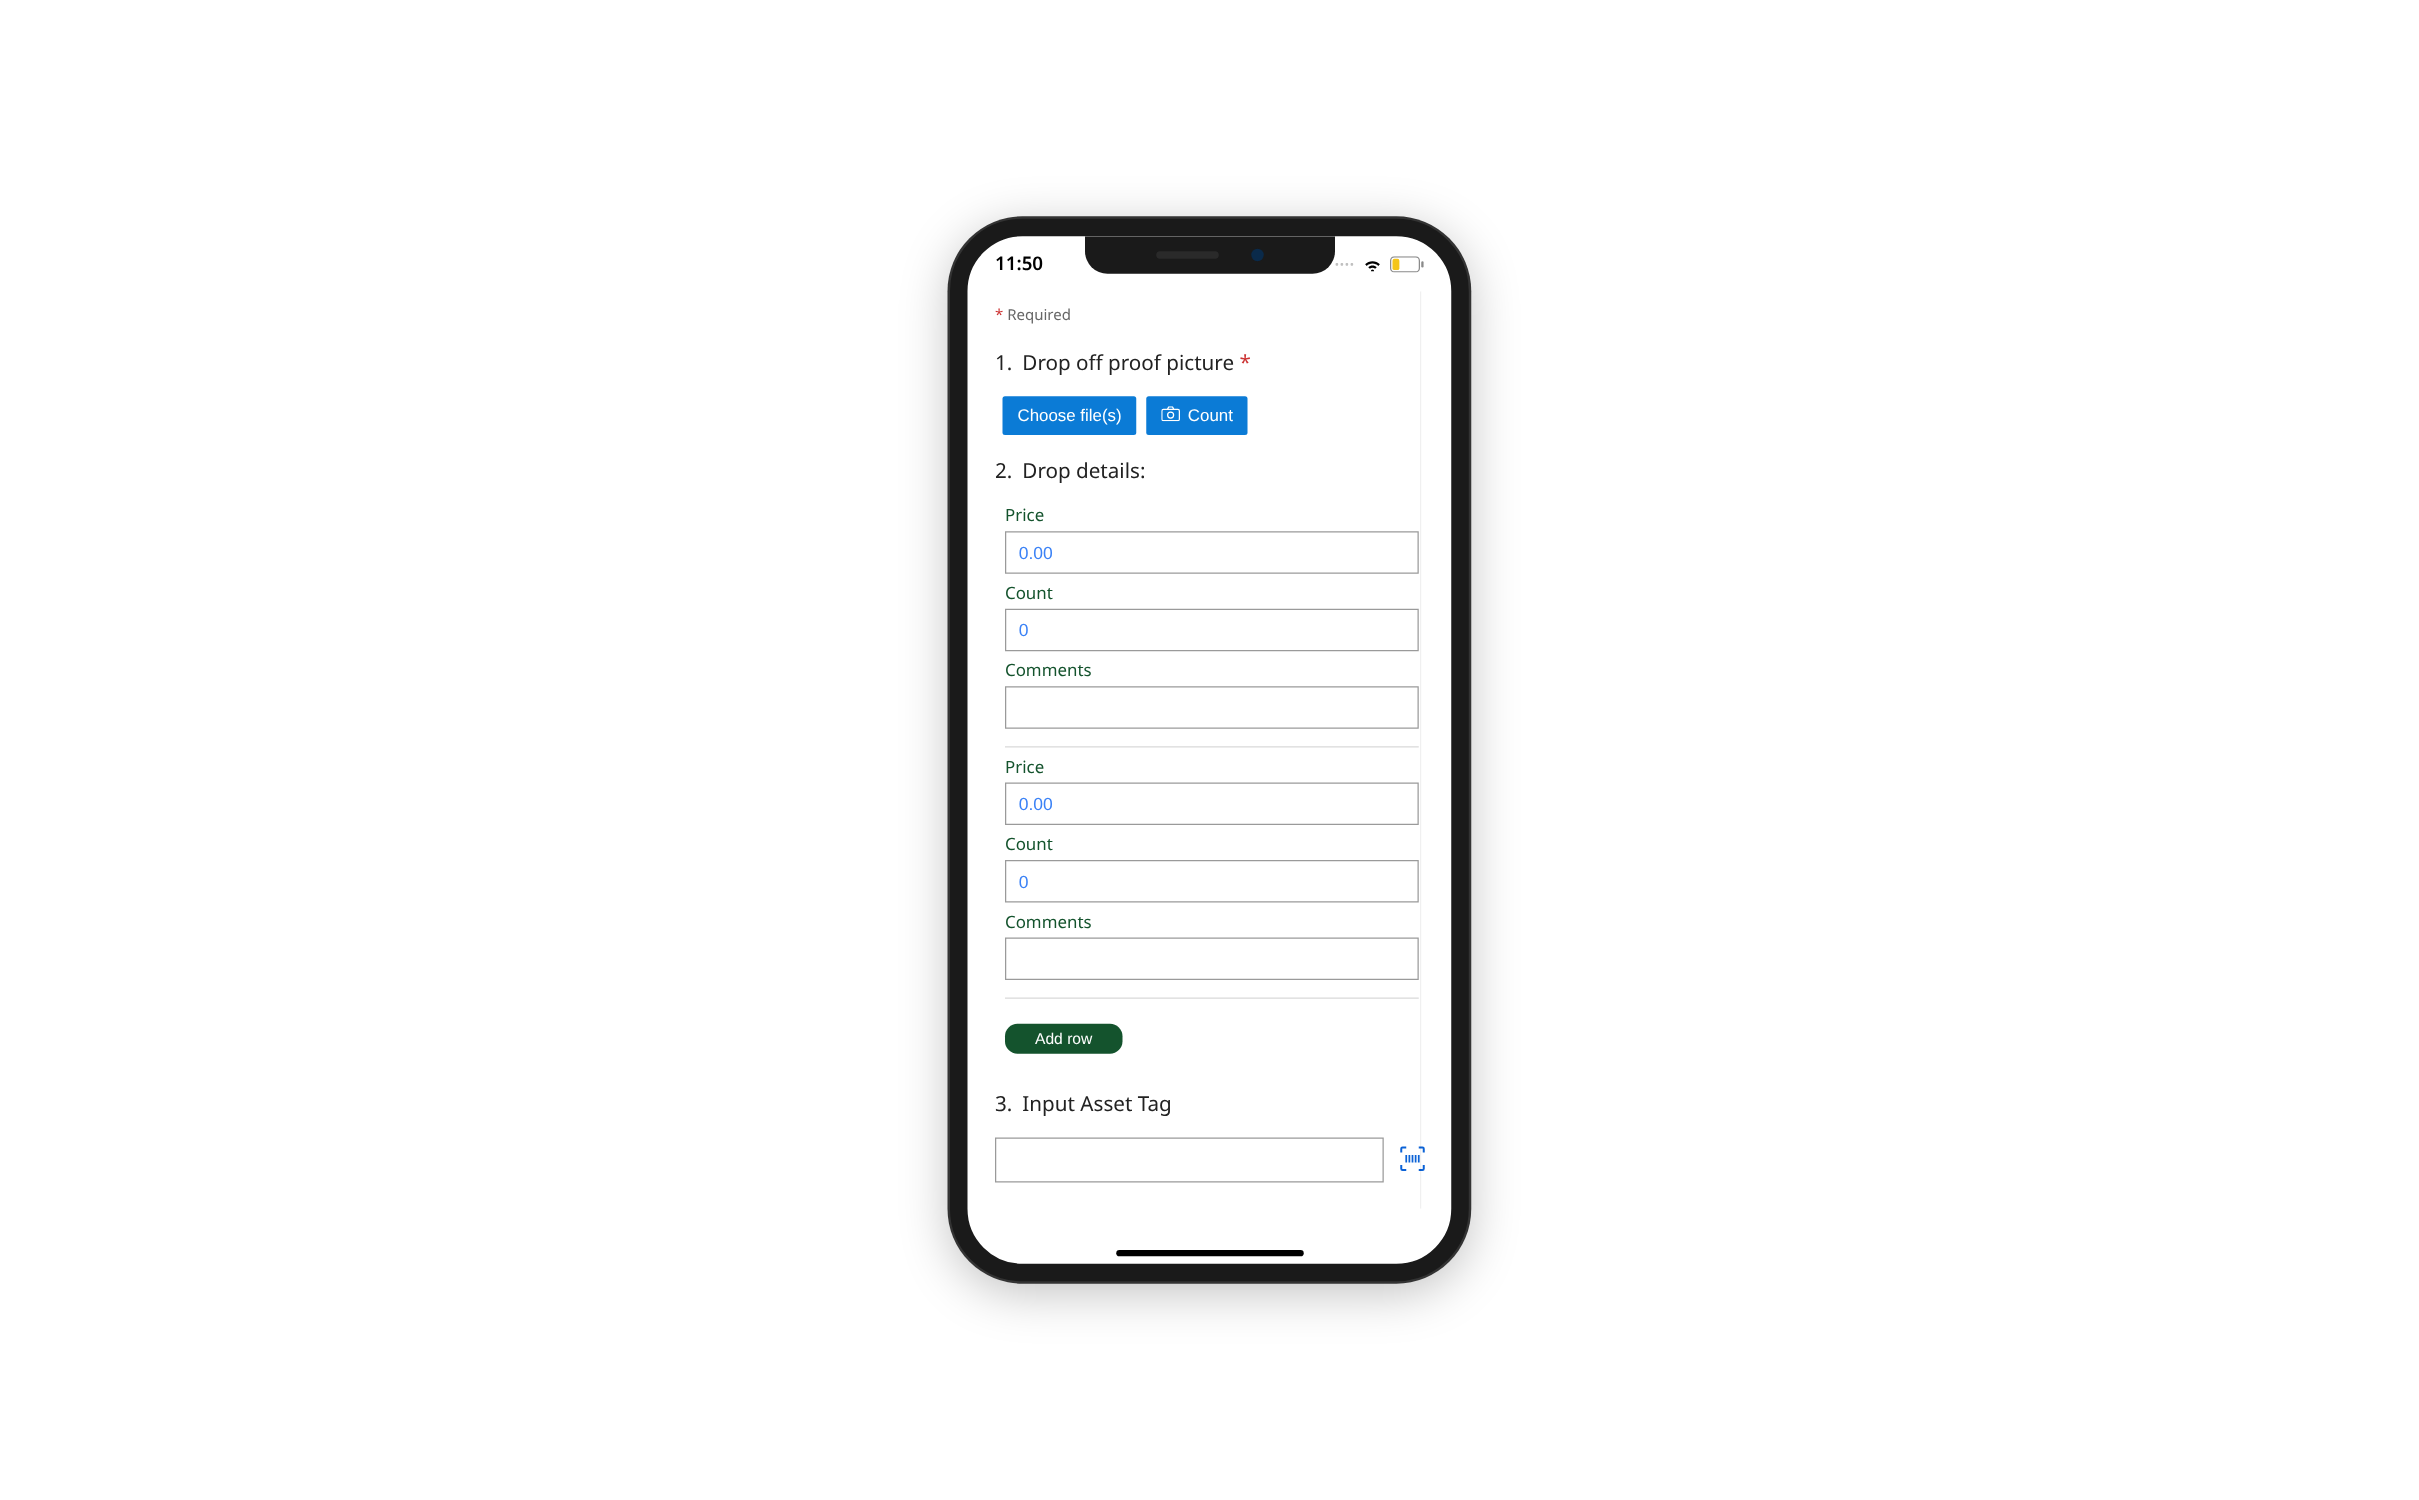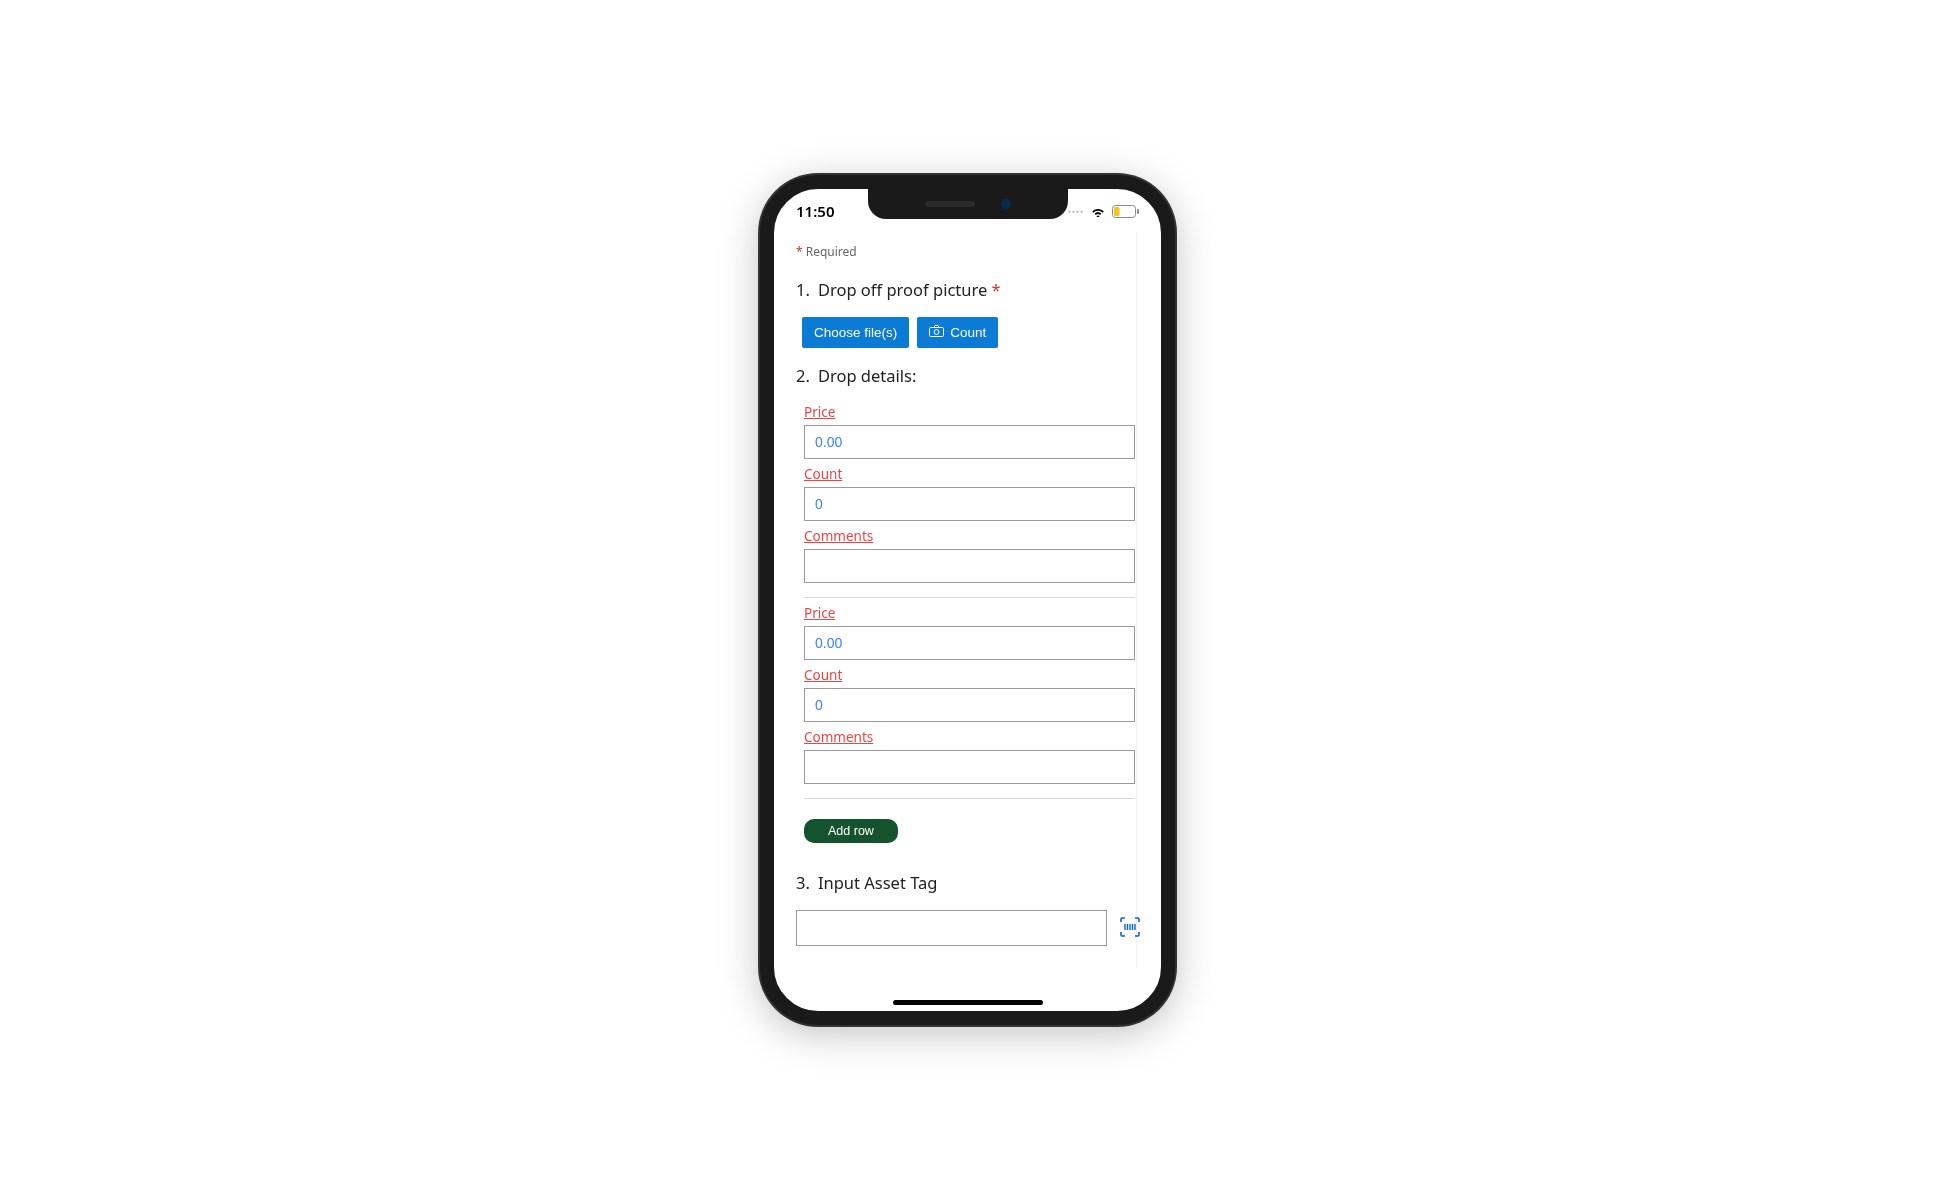--- a/index.html
+++ b/index.html
@@ -107,21 +107,21 @@
       font-size: 13.5px;
       padding: 8px 12px;
       border-radius: 2px;
       cursor: pointer;
       display: inline-flex;
       align-items: center;
       gap: 6px;
     }
     .btn-row { display: flex; gap: 8px; margin-bottom: 16px; padding-left: 6px; }
     .field-group { padding-left: 8px; padding-right: 8px; }
-    .field-label { font-size: 13.5px; color: #ef4444; margin: 6px 0 4px; text-decoration: underline; }
+    .field-label { font-size: 13.5px; color: #14532d; margin: 6px 0 4px; }
     .text-input {
       width: 100%;
       height: 34px;
       border: 1px solid #9a9a9a;
       padding: 0 10px;
       font-size: 14px;
       color: #3b82f6;
     }
     .row-block { border-bottom: 1px solid #d9d9d9; padding-bottom: 14px; margin-bottom: 6px; }
     .btn-addrow {

